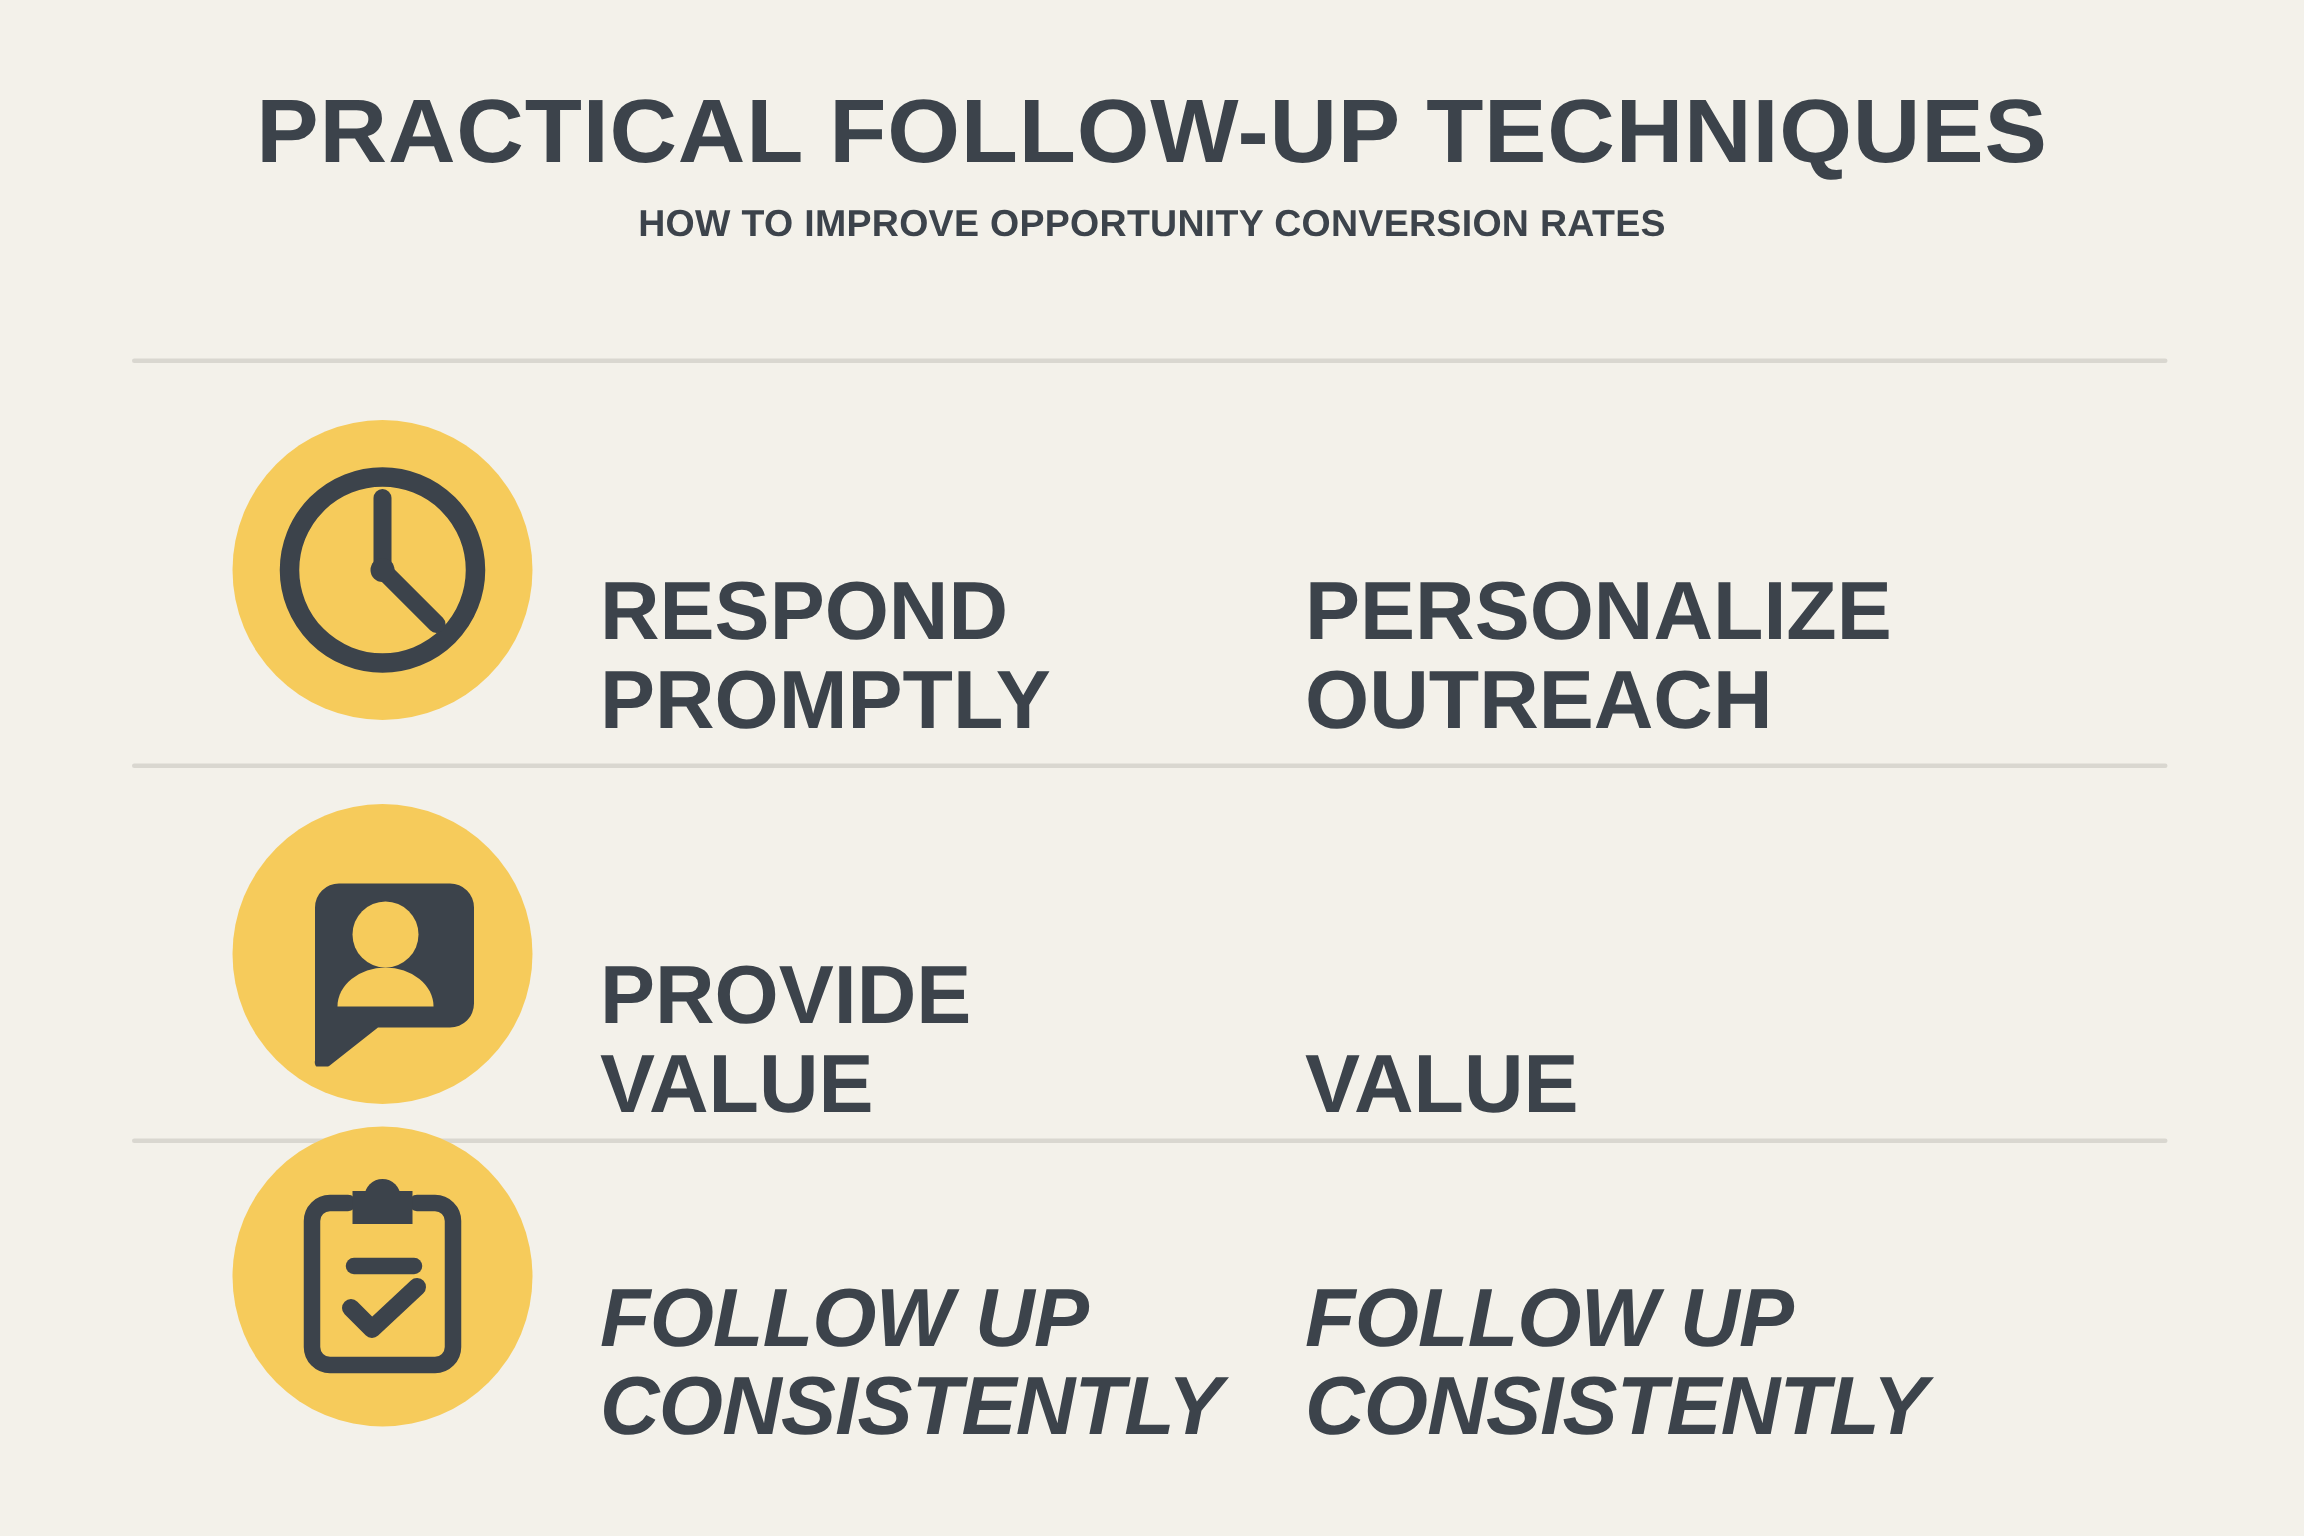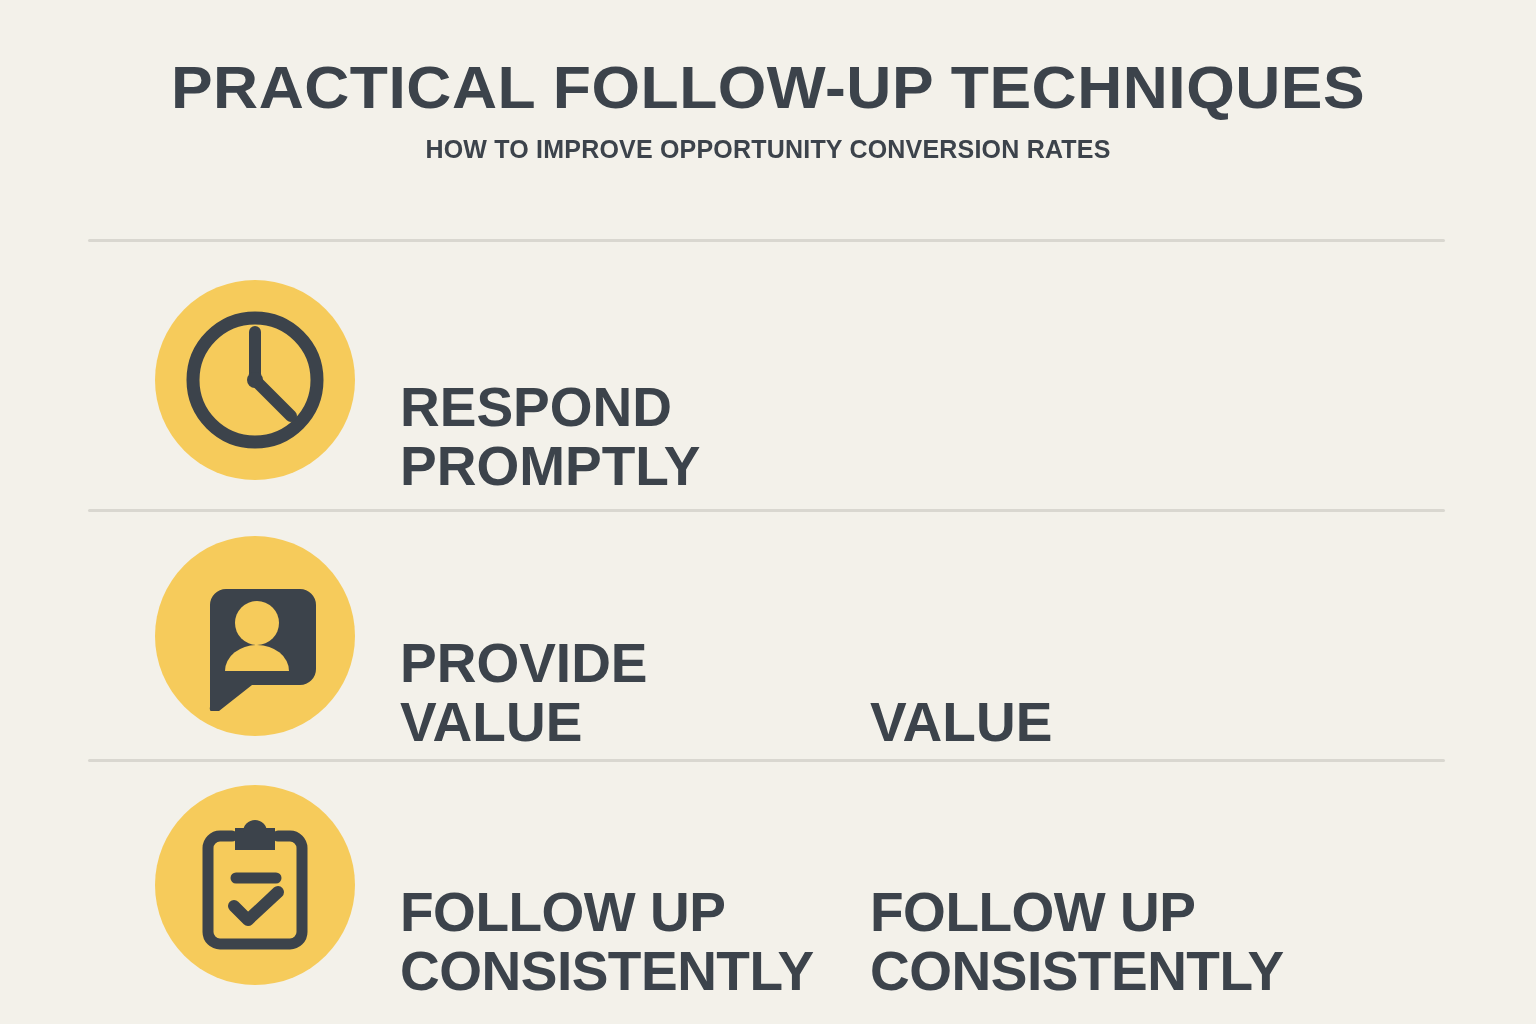--- a/index.html
+++ b/index.html
@@ -68,21 +68,21 @@
   .row {
     position: absolute;
     left: 0;
     width: 1536px;
     height: 230px;
     display: flex;
     align-items: flex-end;
   }
   .row.r1 { top: 265px; }
   .row.r2 { top: 521px; }
-  .row.r3 { top: 770px; }
+  .row.r3 { top: 736px; font-style: italic; }
 
   .icon-cell {
     position: relative;
     width: 400px;
     min-width: 400px;
     height: 230px;
     display: flex;
     align-items: center;
     justify-content: flex-start;
     padding-left: 155px;
@@ -150,20 +150,24 @@
             <line x1="80" y1="80" x2="80" y2="32" stroke="#3C434B" stroke-width="12" stroke-linecap="round"></line>
             <line x1="80" y1="80" x2="116" y2="116" stroke="#3C434B" stroke-width="12" stroke-linecap="round"></line>
             <circle cx="80" cy="80" r="8" fill="#3C434B"></circle>
           </svg>
         </span>
       </div>
     </div>
     <div class="label-cell">
       <div class="label">RESPOND</div>
       <div class="label">PROMPTLY</div>
+    </div>
+    <div class="label-cell right">
+      <div class="label">PERSONALIZE</div>
+      <div class="label">OUTREACH</div>
     </div>
   </div>
 
   <div class="row r2">
     <div class="icon-cell">
       <div class="icon-badge">
         <span>
           <svg width="150" height="150" viewBox="0 0 150 150">
             <path d="M30 28 h90 a16 16 0 0 1 16 16 v64 a16 16 0 0 1 -16 16 h-48 l-33 26 a5 5 0 0 1 -9 -4 v-102 a16 16 0 0 1 16 -16 z" fill="#3C434B"></path>
             <circle cx="77" cy="62" r="22" fill="#F6CB5B"></circle>

